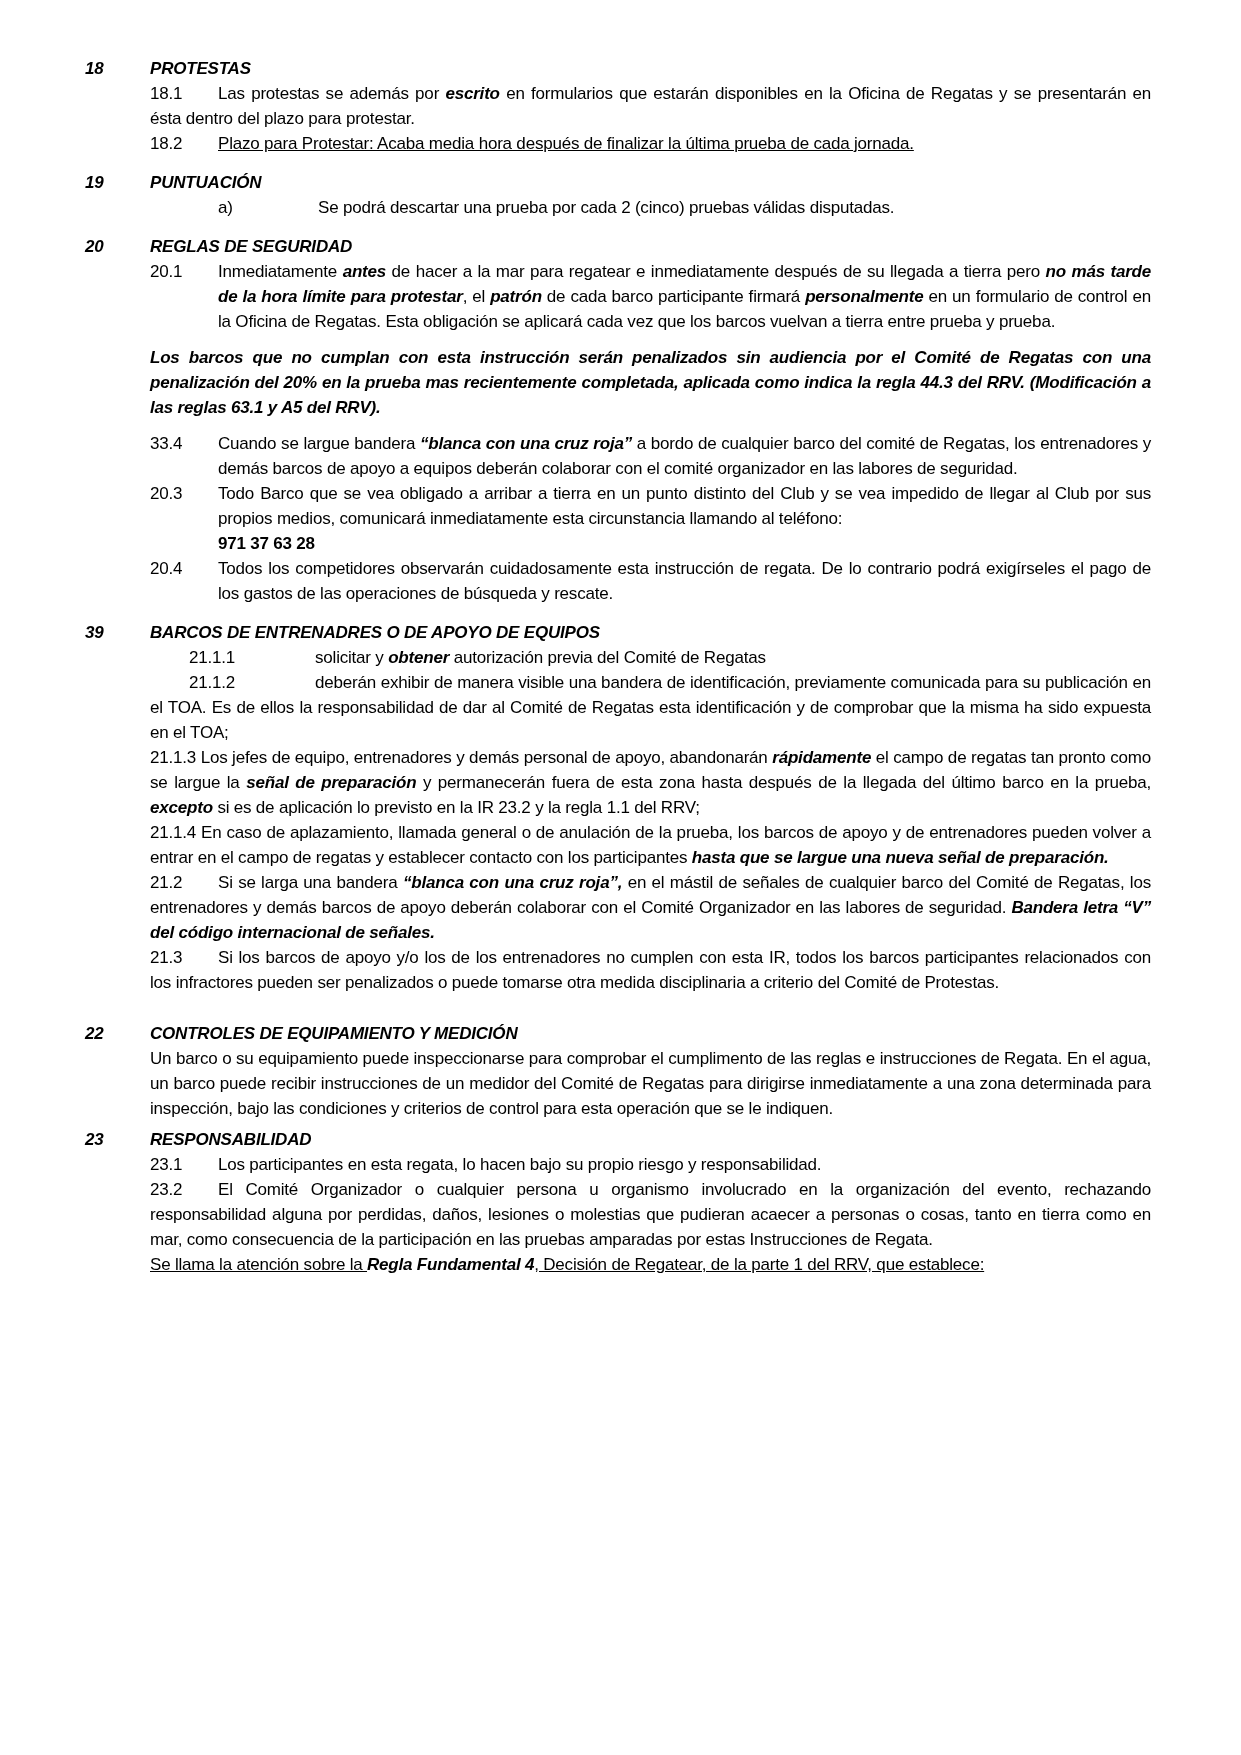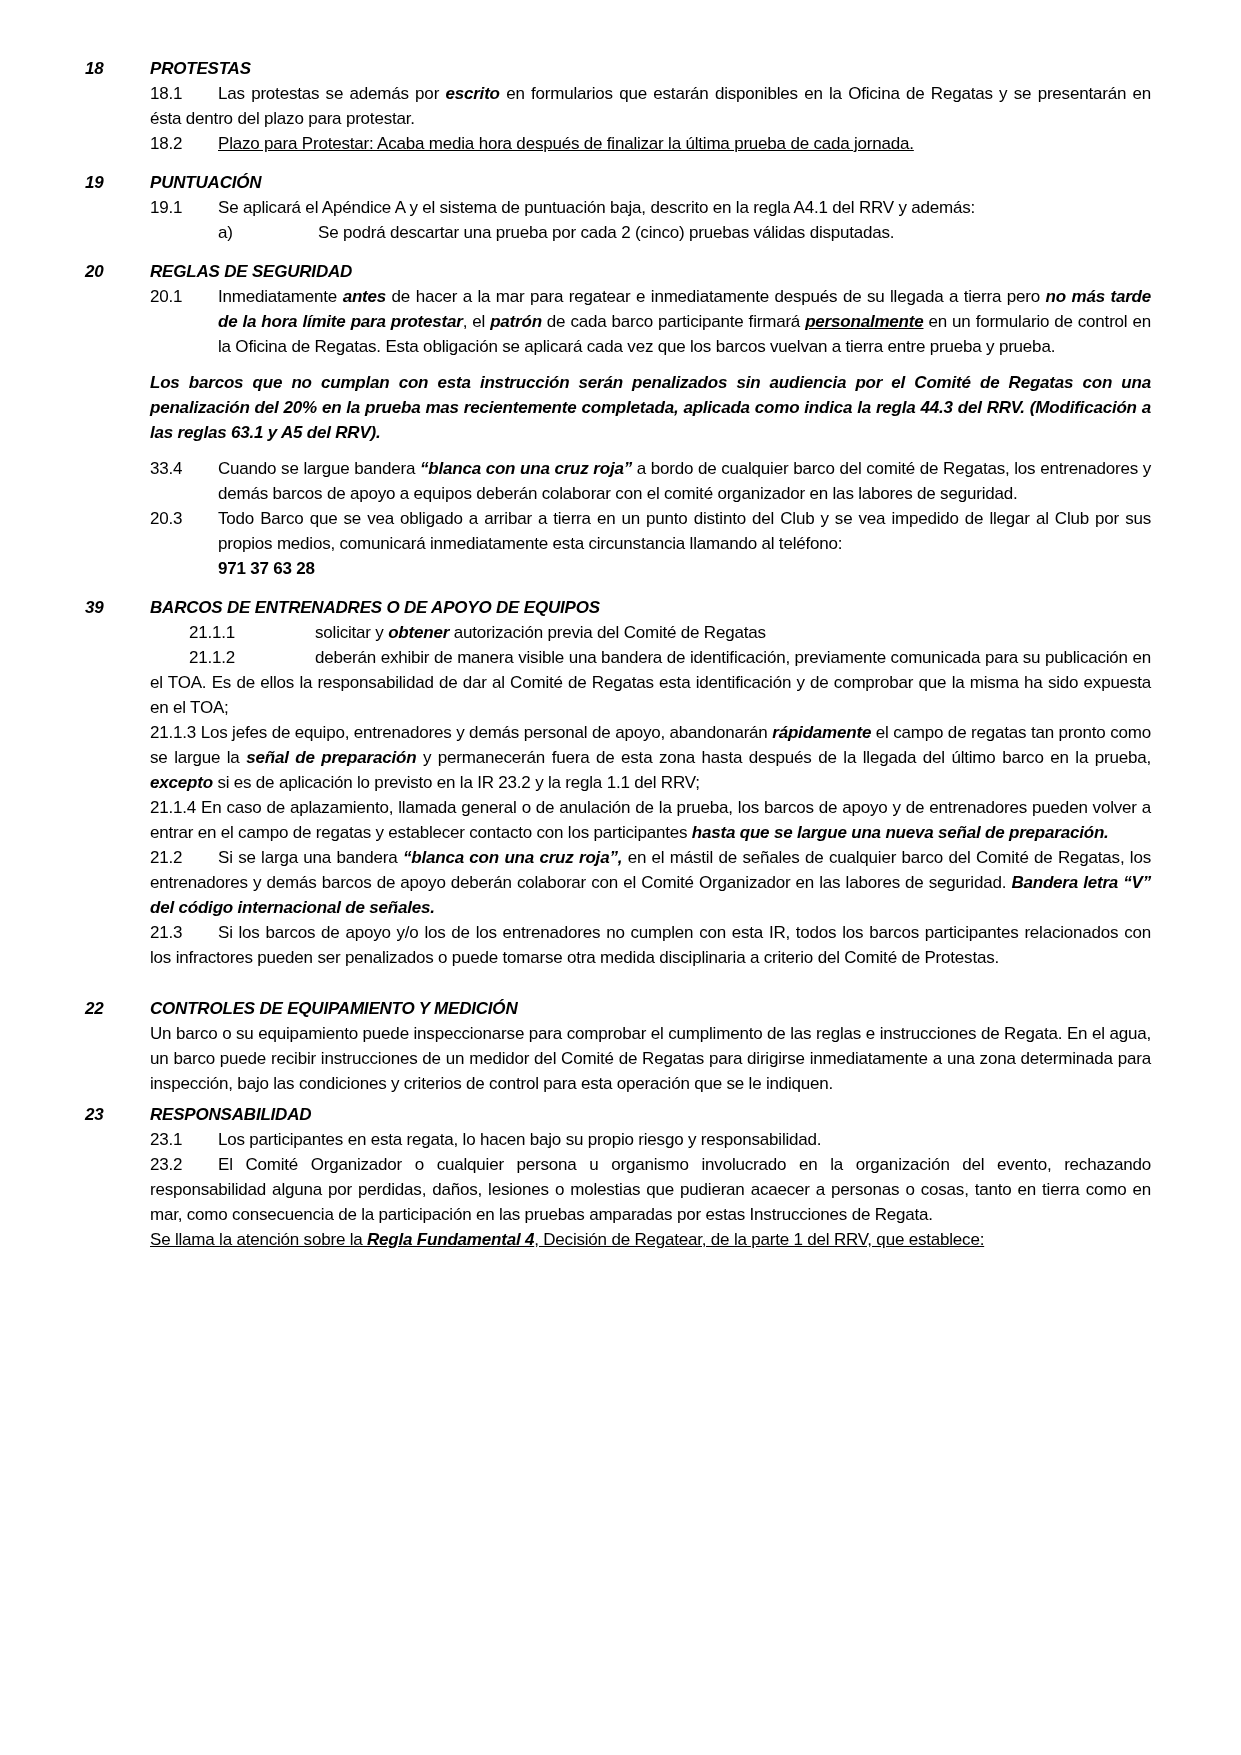--- a/index.html
+++ b/index.html
@@ -45,21 +45,21 @@
   .lbl-a    { display: inline-block; margin-left: 68px; width: 100px; }
   p.para.quote {
     margin-left: 95px;
     margin-top: 3px;
     line-height: 30px;
   }
   .run    { }
   .run-b  { font-weight: bold; }
   .run-bi { font-weight: bold; font-style: italic; }
   .run-u  { text-decoration: underline; }
-  .run-biu{ font-weight: bold; font-style: italic; text-decoration: underline; }
+  .run-biu{ font-weight: bold; font-style: italic; }
 </style>
 </head>
 <body>
 
 <div class="page">
   <div>
       <section class="sec">
         <div class="sec-head">
           <span class="sec-num">18</span>
           <span class="sec-title">PROTESTAS</span>
@@ -68,34 +68,34 @@
           <p class="para just"><span class="lbl">18.1</span><span class="run">Las protestas se además por </span><span class="run run-bi">escrito</span><span class="run"> en formularios que estarán disponibles en la Oficina de Regatas y se presentarán en ésta dentro del plazo para protestar.</span></p>
           <p class="para"><span class="lbl">18.2</span><span class="run run-u">Plazo para Protestar: Acaba media hora después de finalizar la última prueba de cada jornada.</span></p>
         </div>
       </section>
       <section class="sec gap">
         <div class="sec-head">
           <span class="sec-num">19</span>
           <span class="sec-title">PUNTUACIÓN</span>
         </div>
         <div class="sec-body">
-          <p class="para"><span class="lbl">19.1</span><span class="run">Se aplicará el Apéndice A y el sistema de puntuación baja, descrito en la regla A4.1 del RRV y además:</span></p>
           <p class="para"><span class="lbl-a">a)</span><span class="run">Se podrá descartar una prueba por cada 2 (cinco) pruebas válidas disputadas.</span></p>
         </div>
       </section>
       <section class="sec gap">
         <div class="sec-head">
           <span class="sec-num">20</span>
           <span class="sec-title">REGLAS DE SEGURIDAD</span>
         </div>
         <div class="sec-body">
           <p class="para hang just"><span class="lbl">20.1</span><span class="run">Inmediatamente </span><span class="run run-bi">antes</span><span class="run"> de hacer a la mar para regatear e inmediatamente después de su llegada a tierra pero </span><span class="run run-bi">no más tarde de la hora límite para protestar</span><span class="run">, el </span><span class="run run-bi">patrón</span><span class="run"> de cada barco participante firmará </span><span class="run run-biu">personalmente</span><span class="run"> en un formulario de control en la Oficina de Regatas. Esta obligación se aplicará cada vez que los barcos vuelvan a tierra entre prueba y prueba.</span></p>
           <p class="para just pgap"><span class="run run-bi">Los barcos que no cumplan con esta instrucción serán penalizados sin audiencia por el Comité de Regatas con una penalización del 20% en la prueba mas recientemente completada, aplicada como indica la regla 44.3 del RRV. (Modificación a las reglas 63.1 y A5 del RRV).</span></p>
           <p class="para hang just pgap"><span class="lbl">33.4</span><span class="run">Cuando se largue bandera </span><span class="run run-bi">“blanca con una cruz roja”</span><span class="run"> a bordo de cualquier barco del comité de Regatas, los entrenadores y demás barcos de apoyo a equipos deberán colaborar con el comité organizador en las labores de seguridad.</span></p>
           <p class="para hang just"><span class="lbl">20.3</span><span class="run">Todo Barco que se vea obligado a arribar a tierra en un punto distinto del Club y se vea impedido de llegar al Club por sus propios medios, comunicará inmediatamente esta circunstancia llamando al teléfono:</span><br><span class="run run-b">971 37 63 28</span></p>
+          <p class="para hang just"><span class="lbl">20.4</span><span class="run">Todos los competidores observarán cuidadosamente esta instrucción de regata. De lo contrario podrá exigírseles el pago de los gastos de las operaciones de búsqueda y rescate.</span></p>
         </div>
       </section>
       <section class="sec gap">
         <div class="sec-head">
           <span class="sec-num">39</span>
           <span class="sec-title">BARCOS DE ENTRENADRES O DE APOYO DE EQUIPOS</span>
         </div>
         <div class="sec-body">
           <p class="para"><span class="lbl-sub2">21.1.1</span><span class="run">solicitar y </span><span class="run run-bi">obtener</span><span class="run"> autorización previa del Comité de Regatas</span></p>
           <p class="para just"><span class="lbl-sub2">21.1.2</span><span class="run">deberán exhibir de manera visible una bandera de identificación, previamente comunicada para su publicación en el TOA. Es de ellos la responsabilidad de dar al Comité de Regatas esta identificación y de comprobar que la misma ha sido expuesta en el TOA;</span></p>

